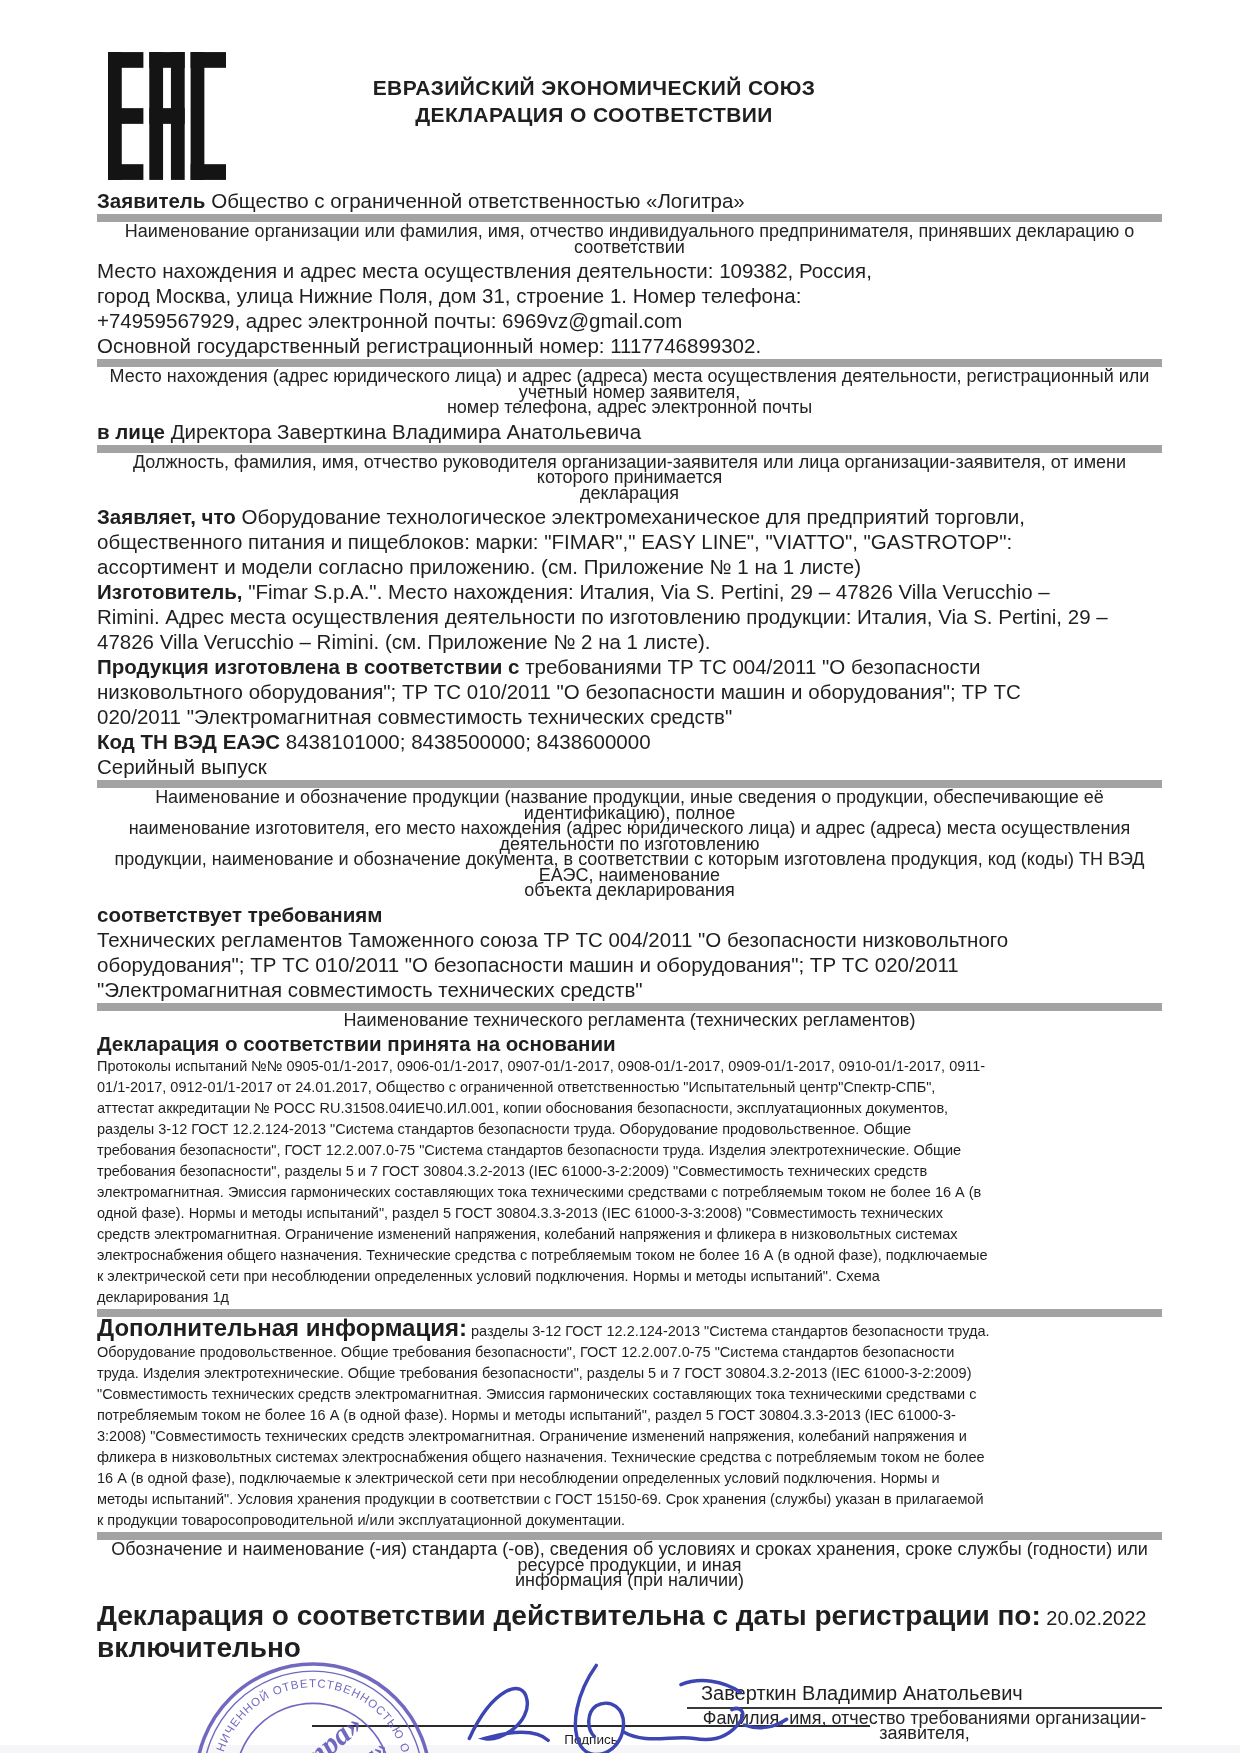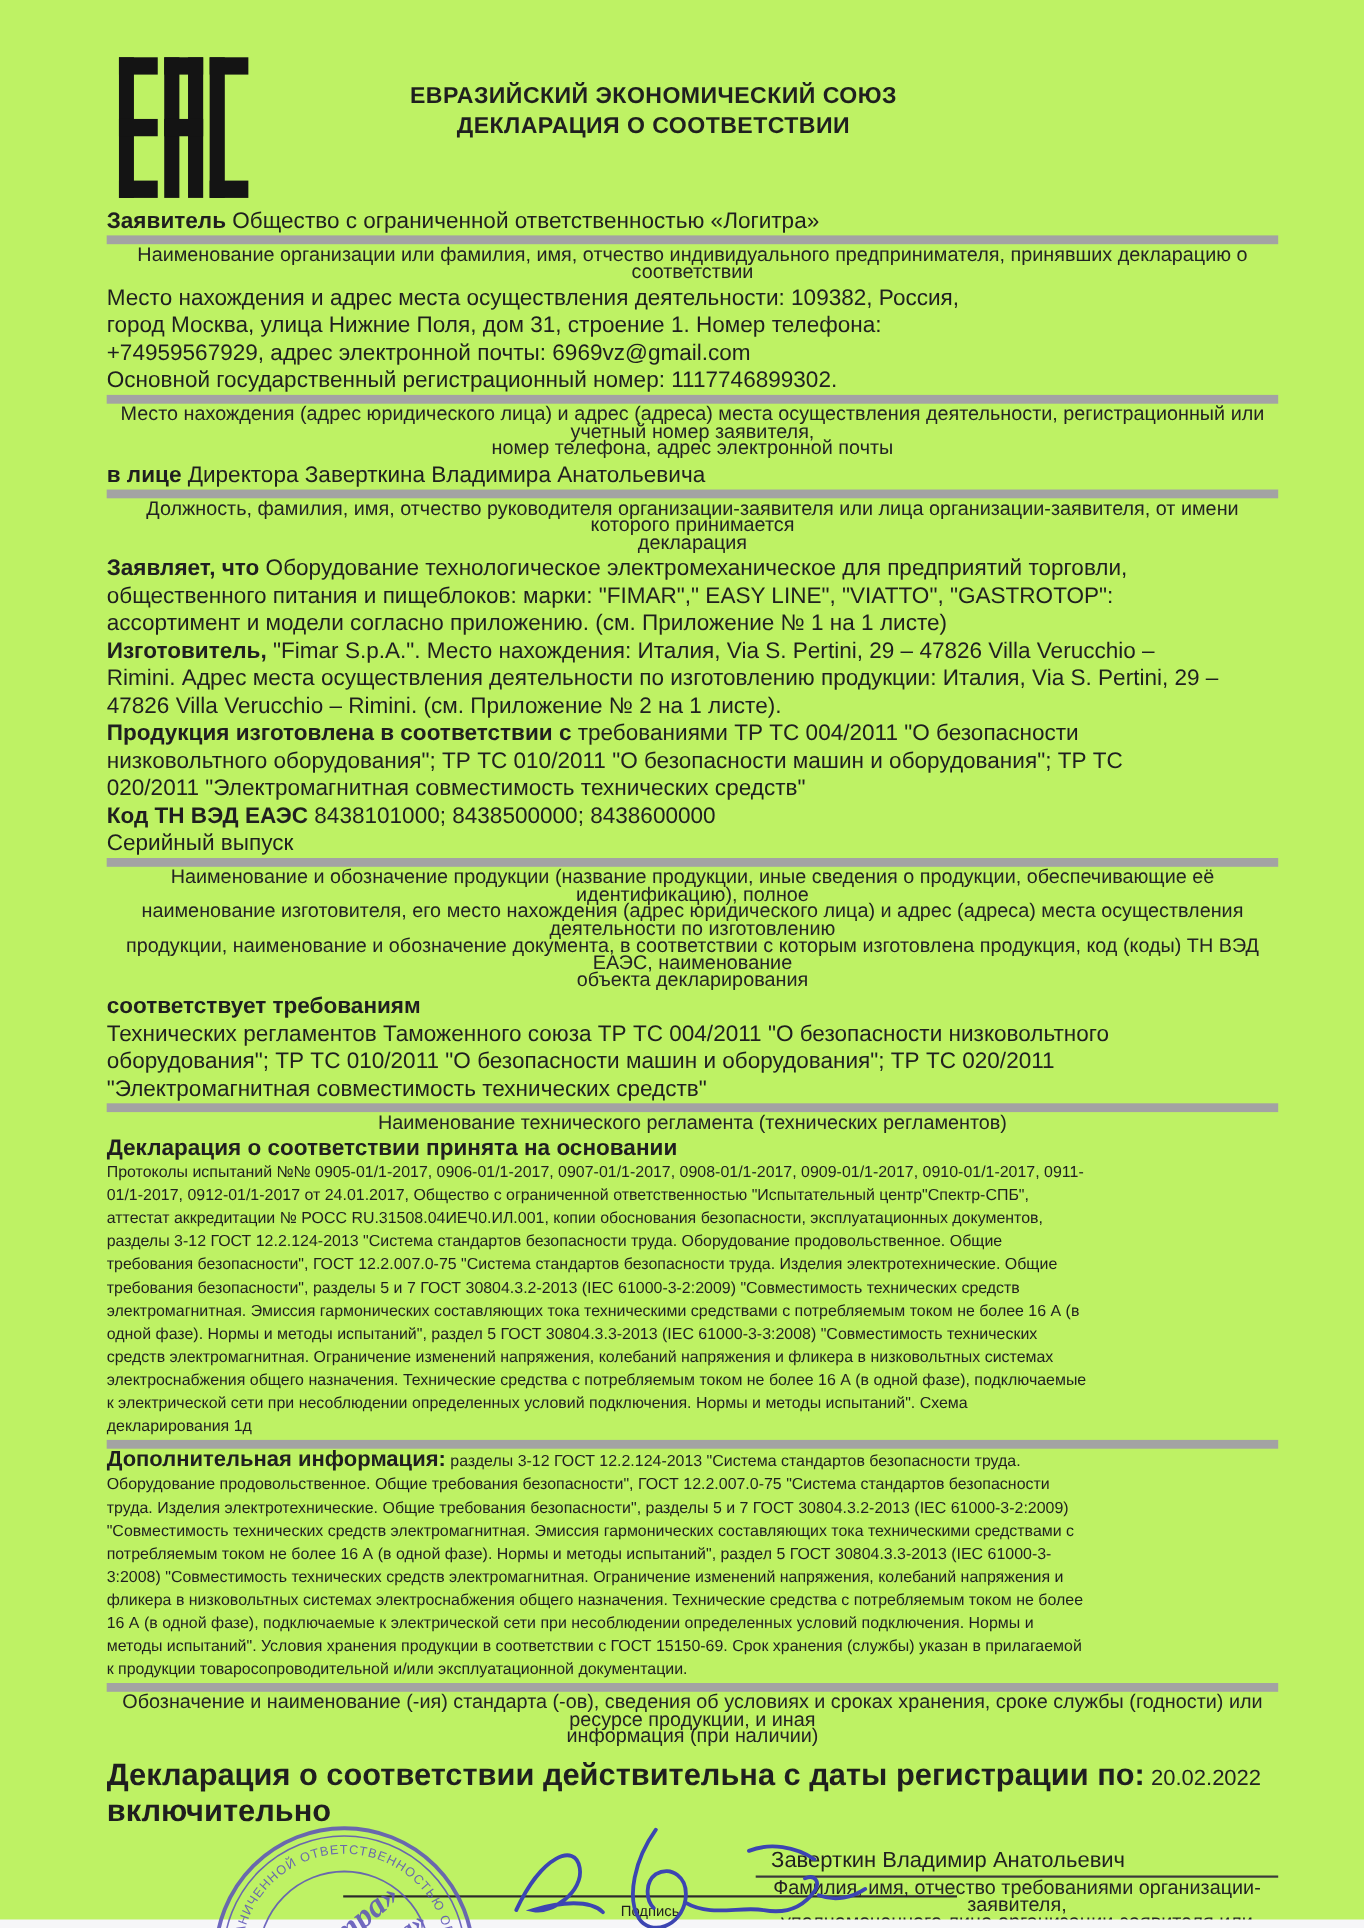--- a/index.html
+++ b/index.html
@@ -1,28 +1,28 @@
 <!DOCTYPE html>
 <html><head>
 <meta charset="utf-8">
 <style>
   html,body{margin:0;padding:0;background:#e8e8e8;}
-  .page{position:relative;width:1240px;height:1753px;background:#bef264;overflow:hidden;
+  .page{position:relative;width:1240px;height:1753px;background:#ffffff;overflow:hidden;
         font-family:"Liberation Sans",sans-serif;color:#1f1f1f;margin:0 auto;}
   .header{position:absolute;top:50px;left:108px;width:1054px;display:flex;}
   .eac-logo{width:118px;height:132px;flex:none;}
   .title-block{flex:1;text-align:center;font-weight:bold;font-size:21px;line-height:27px;
                padding-top:24px;padding-right:200px;letter-spacing:.4px;}
   .content{position:absolute;top:188px;left:97px;width:1065px;}
   .body-text{font-size:20.5px;line-height:25px;white-space:pre-line;}
   .small-text{font-size:14.5px;line-height:21px;white-space:pre-line;}
   .caption{font-size:18px;line-height:15.5px;text-align:center;white-space:pre-line;
            padding:2px 2px 3px 2px;color:#232323;}
   .b{font-weight:bold;}
-  .lead{font-size:20px;}
+  .lead{font-size:24px;}
   .ul{border-bottom:8px solid #a3a3a3;padding-bottom:1px;}
   .validity{font-size:20px;margin-top:8px;}
   .validity .b{font-size:28px;}
   .sig-area{position:relative;height:118px;margin-top:4px;}
   .stamp{position:absolute;left:95px;top:-8px;width:242px;height:242px;z-index:3;opacity:.88;
          pointer-events:none;}
   .signature-svg{position:absolute;left:330px;top:-18px;width:400px;height:125px;z-index:2;}
   .sig-line{position:absolute;left:215px;top:57px;width:558px;border-top:2px solid #2b2b2b;}
   .sig-label{position:absolute;left:215px;top:64px;width:558px;text-align:center;font-size:13.5px;}
   .mp-label{position:absolute;left:215px;top:98px;width:558px;text-align:center;

